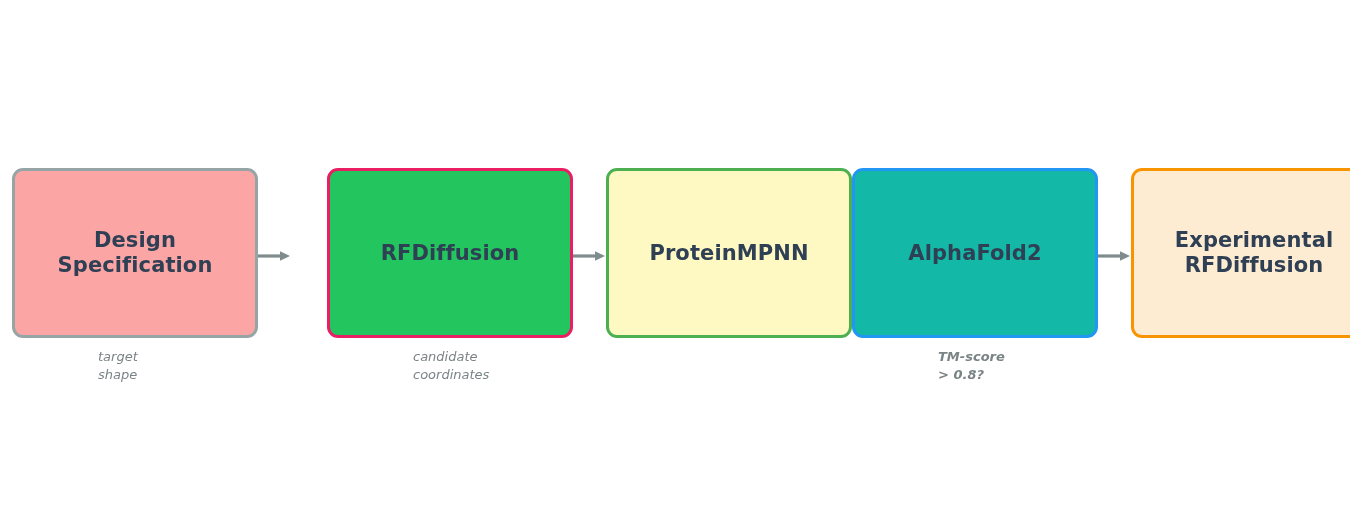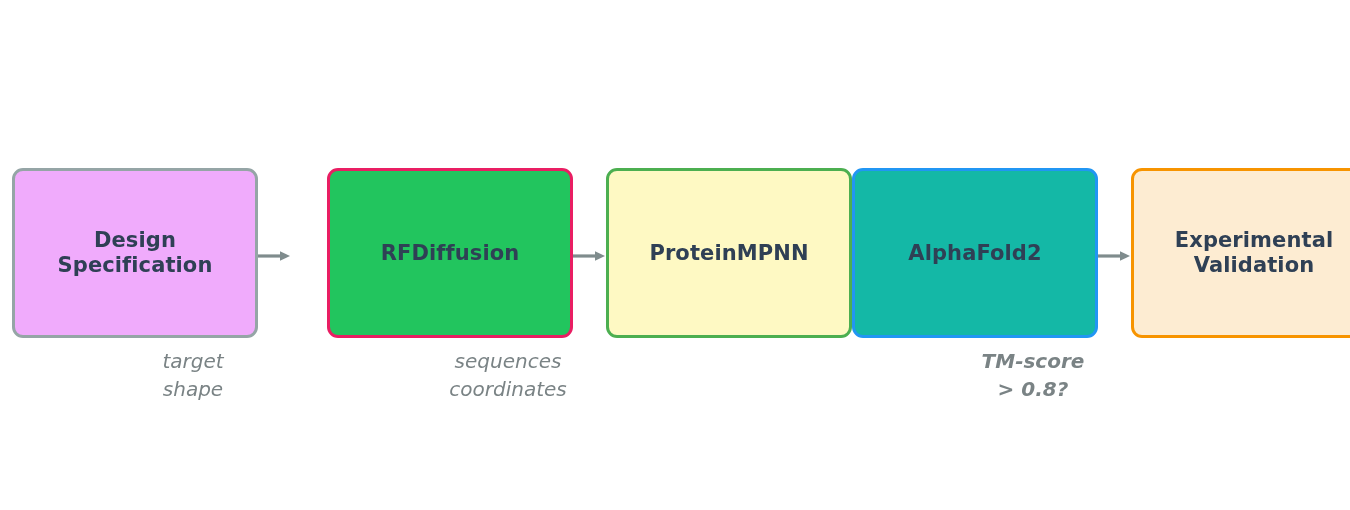--- a/index.html
+++ b/index.html
@@ -73,37 +73,36 @@
     top: 79px;
     width: 33px;
     height: 12px;
   }
 
   .edge-label {
     position: absolute;
     top: 180px;
     right: 3px;
     width: 190px;
-    text-align: center;
-    font-size: 20px;
+    font-size: 13px;
     font-style: italic;
     color: #7a8385;
     line-height: 1.38;
     white-space: pre-line;
   }
 
   
 </style>
 </head>
 <body style="background: rgb(255, 255, 255);">
 
 <div id="canvas">
   <div class="pipeline">
 
-    <div class="node" id="node-0" style="border-color: rgb(149, 165, 166); background: #f0abfc; align-items: center;">
+    <div class="node" id="node-0" style="border-color: rgb(149, 165, 166); background: #fca5a5; align-items: center;">
       <div class="node-label" style="color: rgb(47, 64, 85);">Design
 Specification</div>
     </div>
 
     <div class="connector">
       <div class="arrow-wrap">
         <svg width="33" height="12" viewBox="0 0 33 12" aria-hidden="true">
           <line x1="0" y1="6" x2="23" y2="6" stroke="#7f8c8d" stroke-width="3.2"></line>
           <polygon points="22,1.2 32,6 22,10.8" fill="#7f8c8d"></polygon>
         </svg>
@@ -116,21 +115,21 @@
       <div class="node-label" style="color: rgb(47, 64, 85);">RFDiffusion</div>
     </div>
 
     <div class="connector">
       <div class="arrow-wrap">
         <svg width="33" height="12" viewBox="0 0 33 12" aria-hidden="true">
           <line x1="0" y1="6" x2="23" y2="6" stroke="#7f8c8d" stroke-width="3.2"></line>
           <polygon points="22,1.2 32,6 22,10.8" fill="#7f8c8d"></polygon>
         </svg>
       </div>
-      <div class="edge-label" style="color: rgb(122, 131, 133);">sequences
+      <div class="edge-label" style="color: rgb(122, 131, 133);">candidate
 coordinates</div>
     </div>
 
     <div class="node" id="node-2" style="border-color: rgb(76, 175, 80); background: #fef9c3;">
       <div class="node-label" style="color: rgb(47, 64, 85);">ProteinMPNN</div>
     </div>
 
 
     <div class="node" id="node-3" style="border-color: rgb(33, 150, 243); background: #14b8a6;">
       <div class="node-label" style="color: rgb(47, 64, 85);">AlphaFold2</div>
@@ -142,17 +141,17 @@
           <line x1="0" y1="6" x2="23" y2="6" stroke="#7f8c8d" stroke-width="3.2"></line>
           <polygon points="22,1.2 32,6 22,10.8" fill="#7f8c8d"></polygon>
         </svg>
       </div>
       <div class="edge-label" style="color: rgb(122, 131, 133); font-weight: bold;">TM-score
 &gt; 0.8?</div>
     </div>
 
     <div class="node" id="node-4" style="border-color: rgb(247, 148, 0); background: rgb(253, 236, 210);">
       <div class="node-label" style="color: rgb(47, 64, 85);">Experimental
-Validation</div>
+RFDiffusion</div>
     </div>
 
   </div>
 </div>
 
 </body></html>

